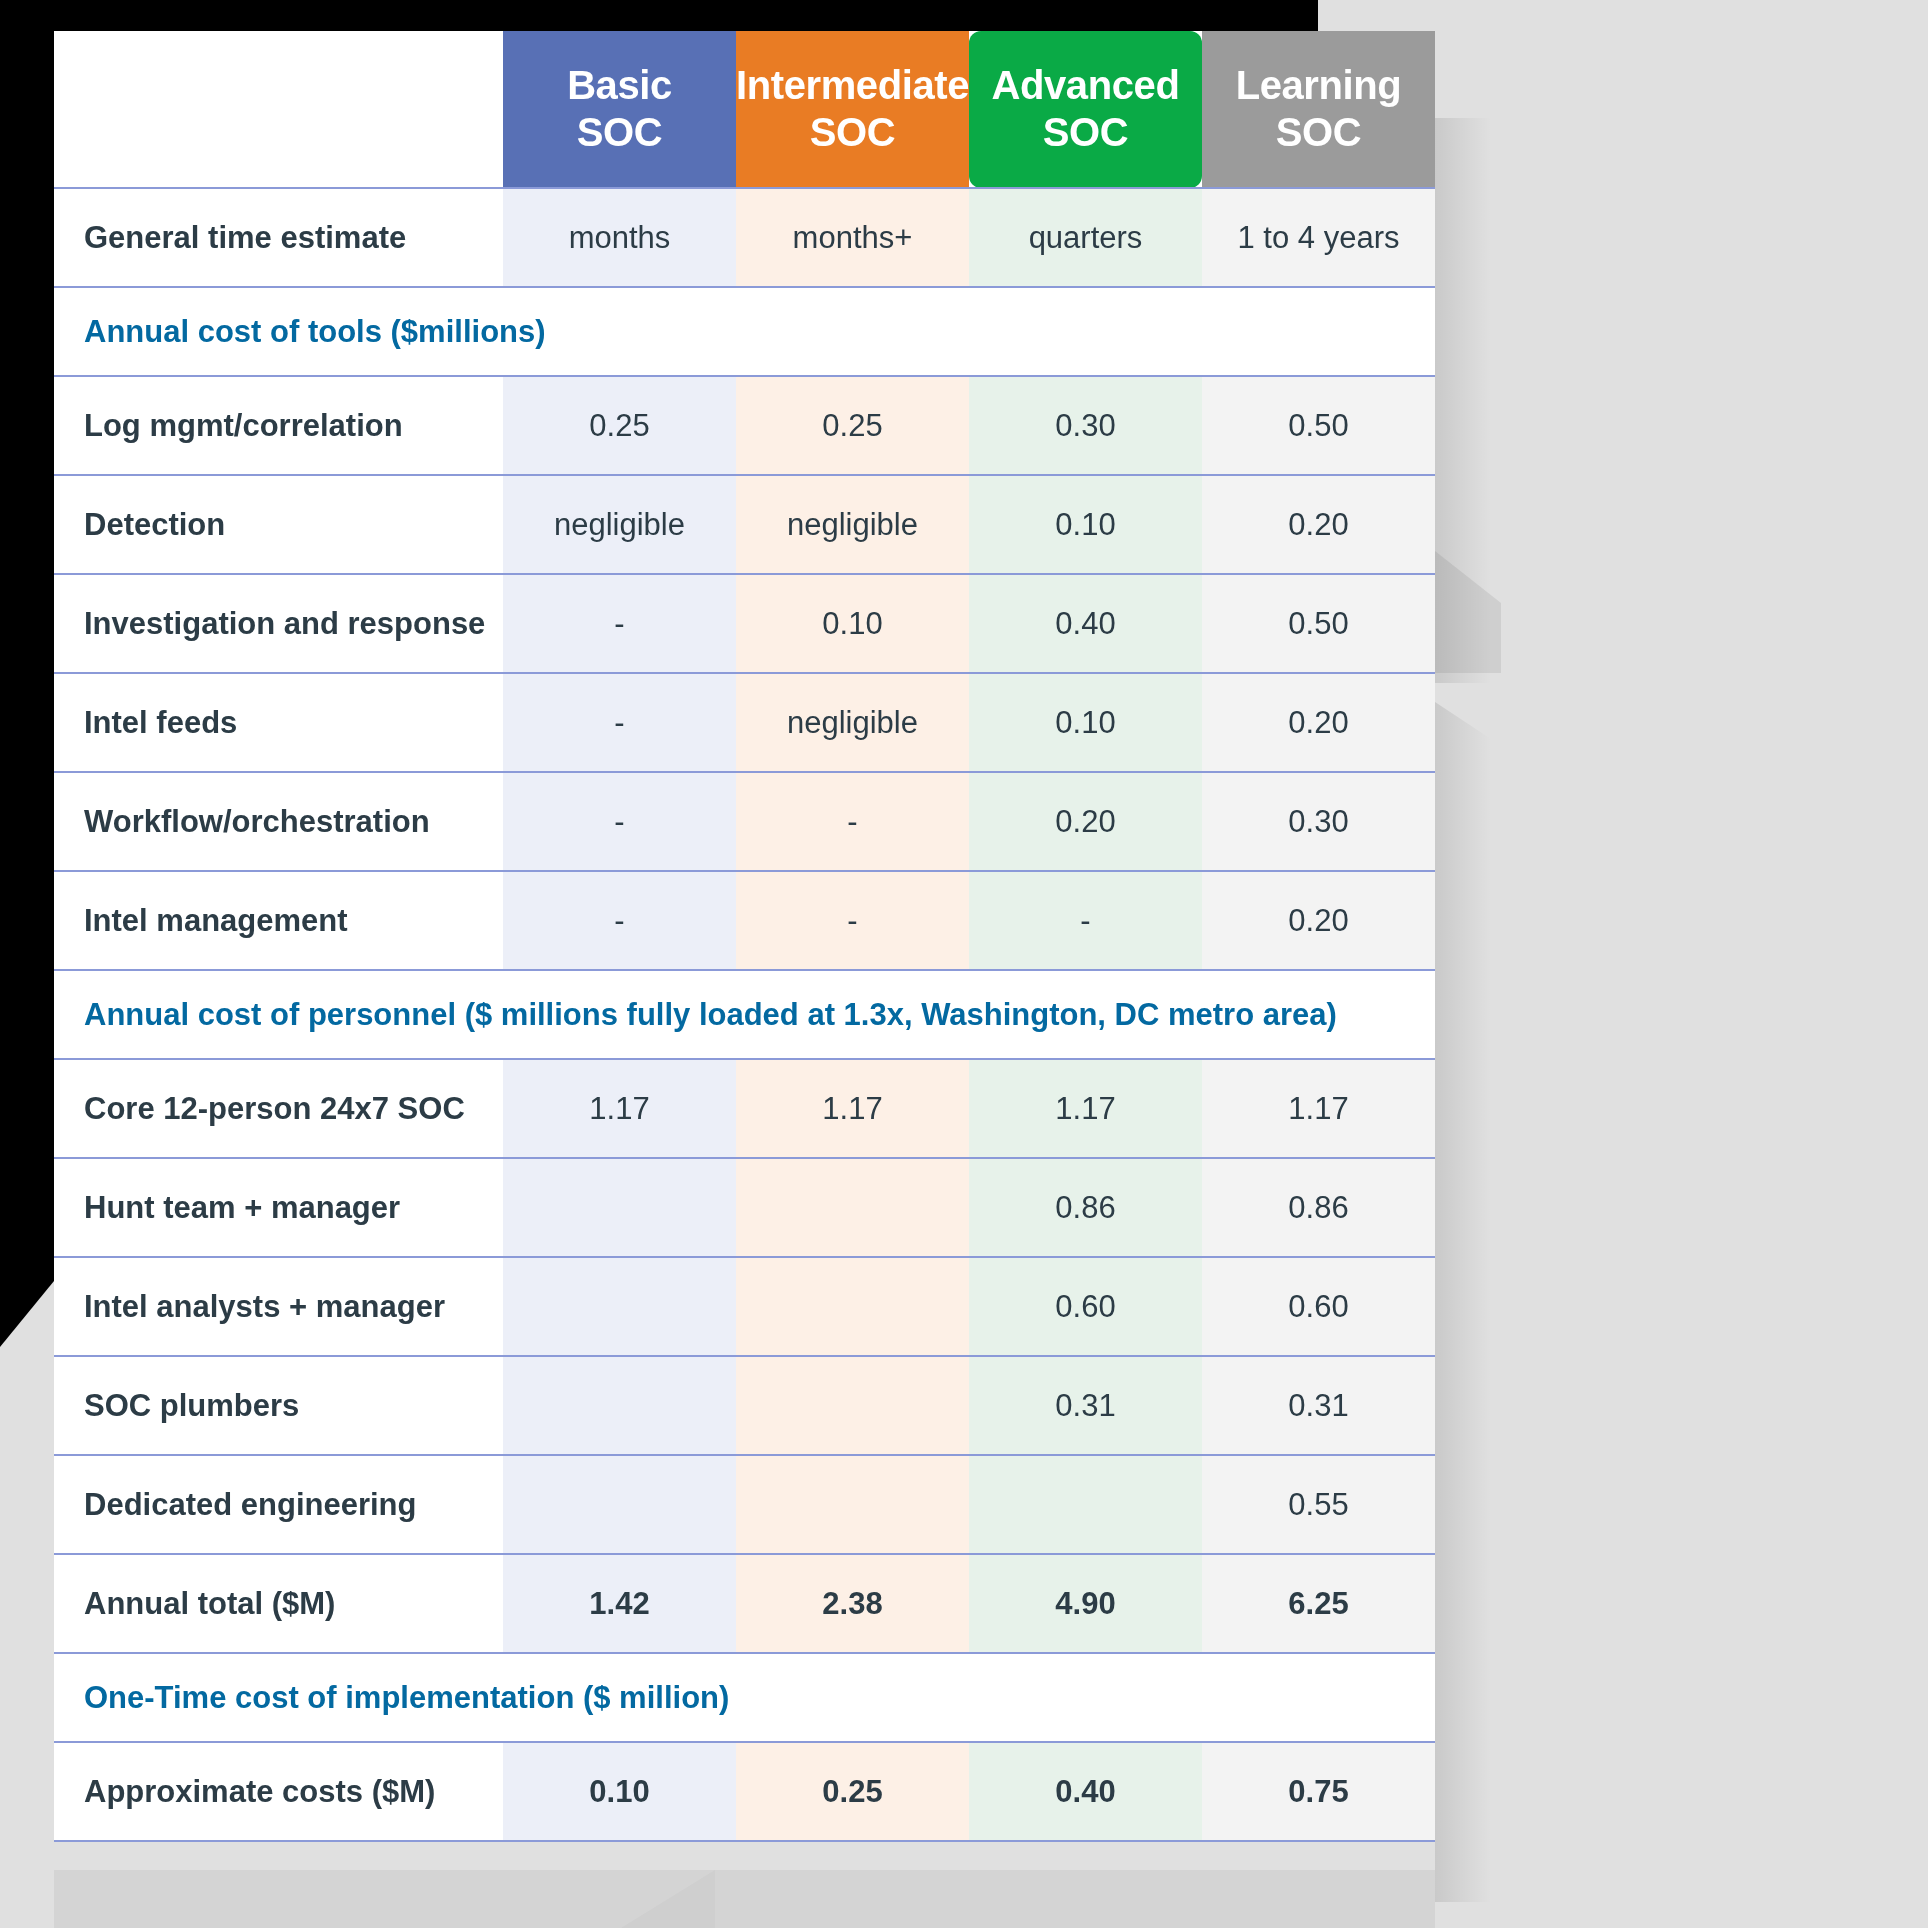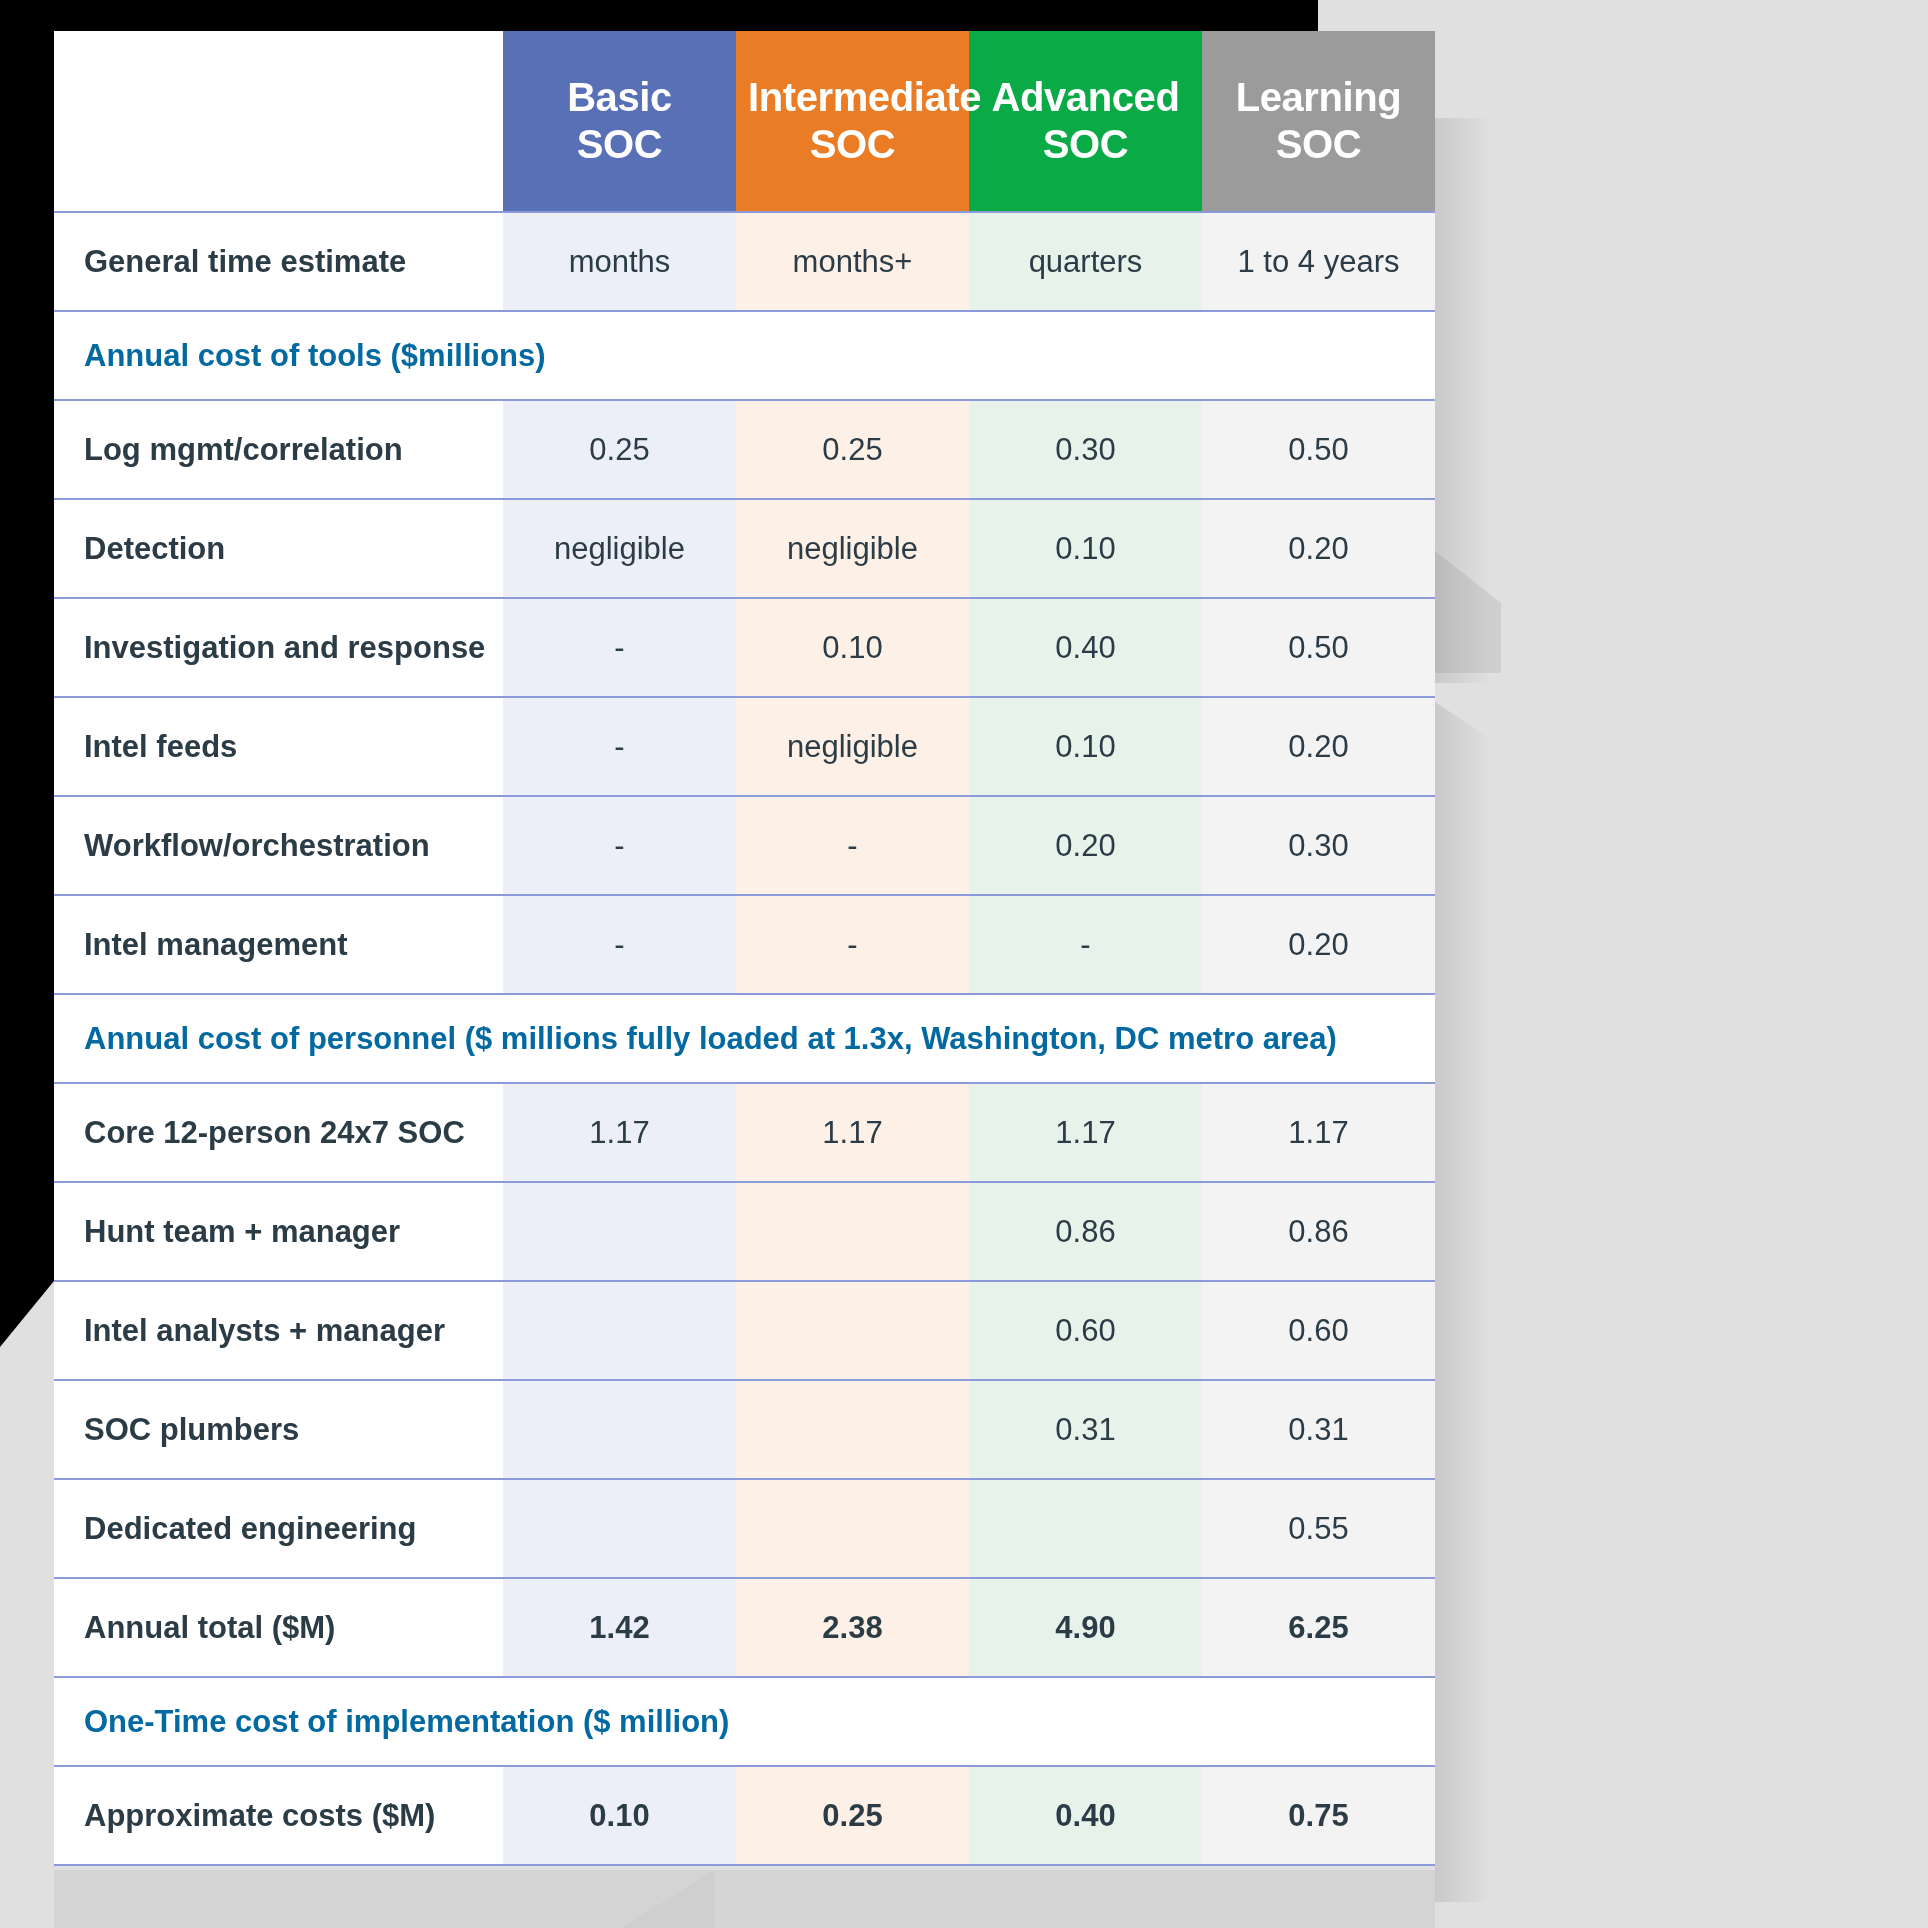--- a/index.html
+++ b/index.html
@@ -91,34 +91,34 @@
     border-collapse: collapse;
     table-layout: fixed;
     width: 1381px;
     background: #ffffff;
   }
   col.c-label { width: 449px; }
   col.c-data  { width: 233px; }
 
   
   thead th {
-    padding: 12px;
+    padding: 0;
     vertical-align: middle;
     text-align: center;
     height: 156px;
     color: #ffffff;
     font-size: 40px;
     font-weight: bold;
     line-height: 1.18;
     letter-spacing: -0.4px;
   }
   th.h-blank   { background: #ffffff; }
   th.h-basic   { background: #5870b5; }
   th.h-inter   { background: #e97c24; }
-  th.h-adv     { background: #0aaa46; }
+  th.h-adv     { background: #0aaa46; border-radius: 12px; }
   th.h-learn   { background: #9b9b9b; }
 
   
   tbody td {
     height: 97px;
     font-size: 31px;
     color: #2c3c46;
     border-top: 2.8px solid #8b9ad8;
     vertical-align: middle;
     padding: 0;

